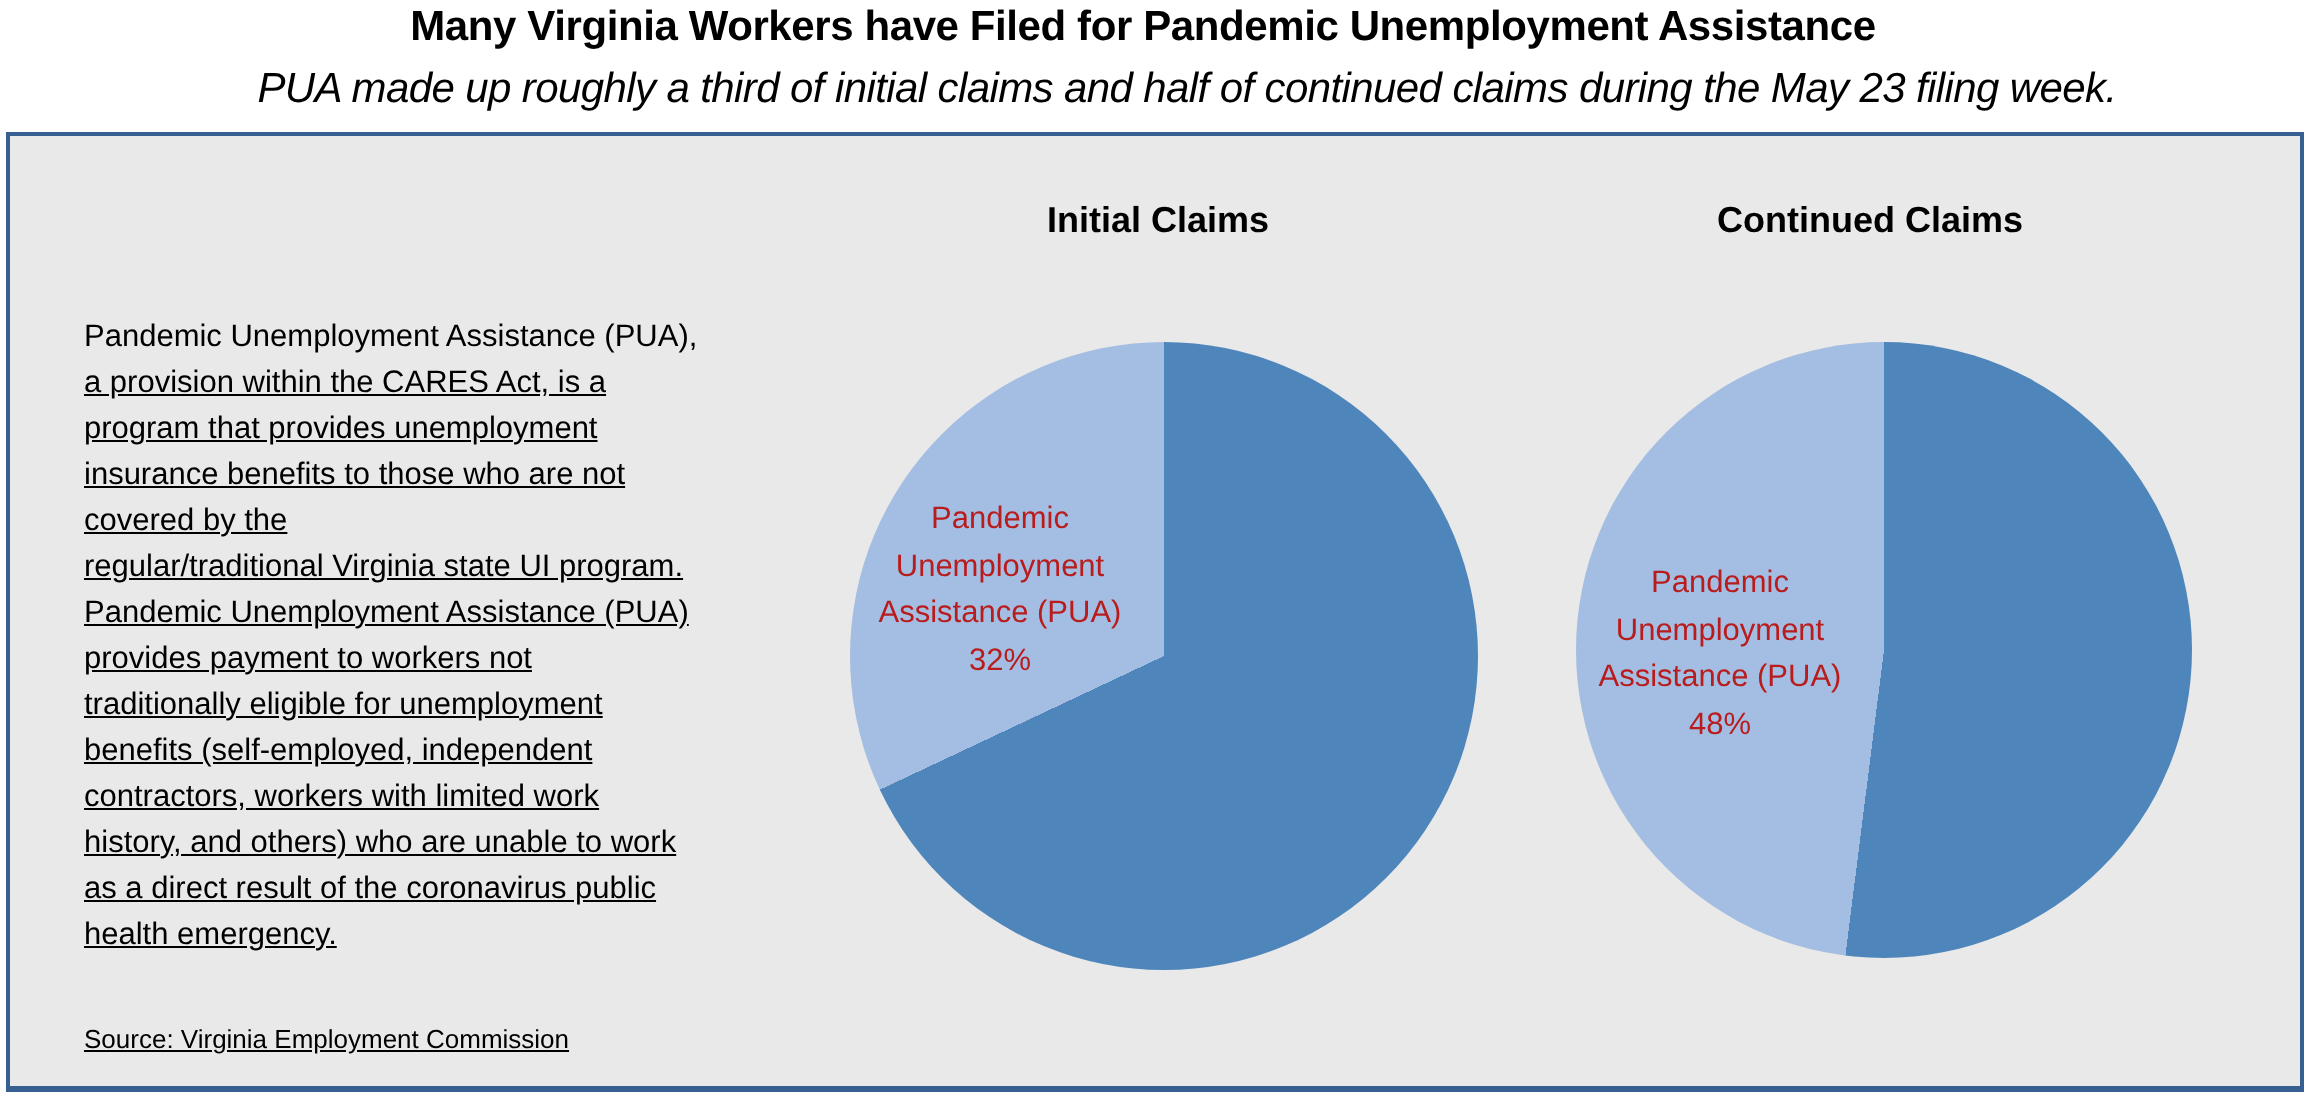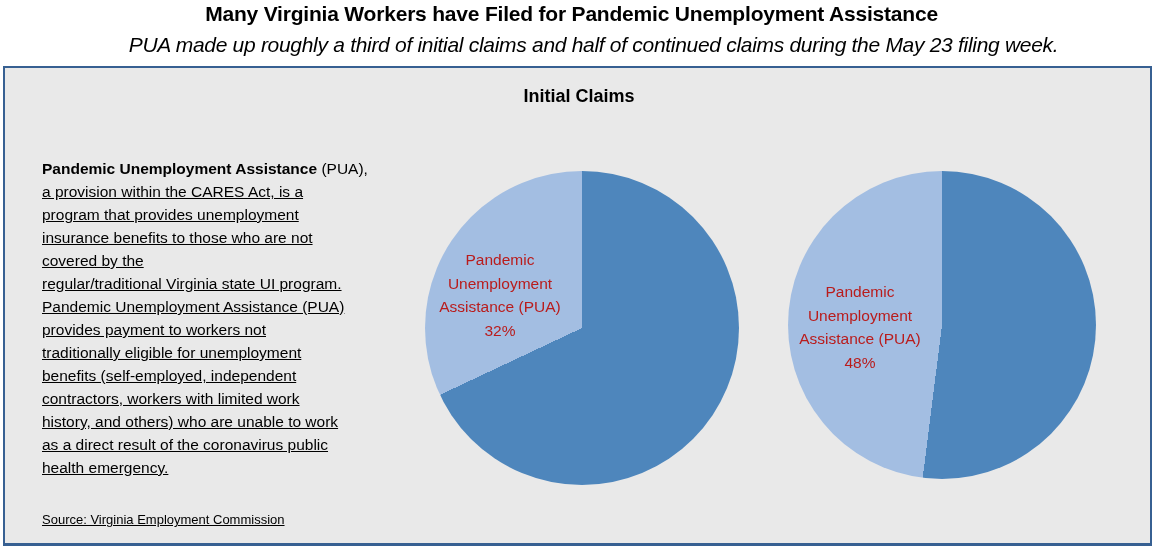--- a/index.html
+++ b/index.html
@@ -42,25 +42,25 @@
     border: 2px solid #376092;
     border-bottom-width: 3px;
   }
   .desc {
     position: absolute;
     left: 37px; top: 89px;
     width: 385px;
     font-size: 15.5px;
     line-height: 23px;
   }
-  .desc .bold { font-weight: bold; }
+  .desc .bold { font-weight: normal; }
   .desc-body { white-space: pre-line; text-decoration: underline; }
   .pie-title {
     position: absolute;
-    top: 18px;
+    top: 32px;
     width: 300px;
     text-align: center;
     font-size: 18px;
     font-weight: bold;
   }
   .pie-title.t1 { left: 424px; }
   .pie-title.t2 { left: 780px; }
   .pie {
     position: absolute;
     border-radius: 50%;
@@ -106,20 +106,21 @@
 provides payment to workers not
 traditionally eligible for unemployment
 benefits (self-employed, independent
 contractors, workers with limited work
 history, and others) who are unable to work
 as a direct result of the coronavirus public
 health emergency.</div>
     </div>
 
     <div class="pie-title t1">Initial Claims</div>
+    <div class="pie-title t2">Continued Claims</div>
 
     <div class="pie p1" style="background: conic-gradient(rgb(78, 134, 188) 0%, rgb(78, 134, 188) 68%, rgb(163, 190, 226) 68%, rgb(163, 190, 226) 100%);"></div>
     <div class="pie p2" style="background: conic-gradient(rgb(78, 134, 188) 0%, rgb(78, 134, 188) 52%, rgb(163, 190, 226) 52%, rgb(163, 190, 226) 100%);"></div>
 
     <div class="pie-label l1">Pandemic
 Unemployment
 Assistance (PUA)
 32%</div>
     <div class="pie-label l2">Pandemic
 Unemployment

